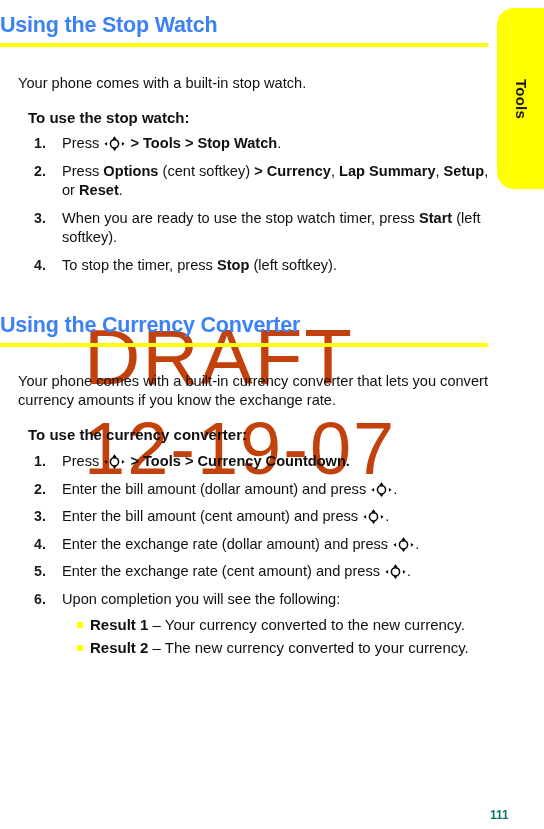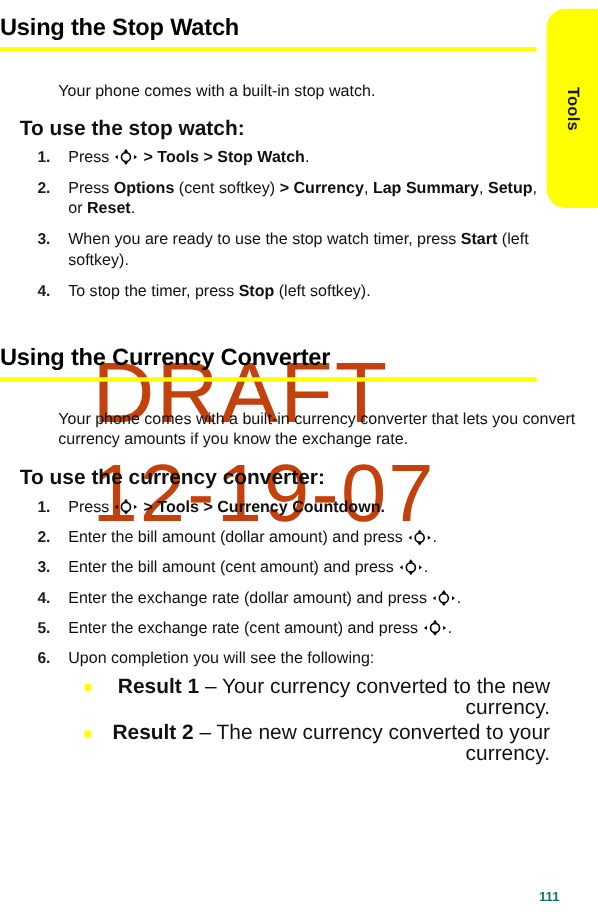--- a/index.html
+++ b/index.html
@@ -77,21 +77,21 @@
     font-weight: bold;
     color: #1a1a1a;
     white-space: nowrap;
     letter-spacing: 0.2px;
   }
 
   
   .section-heading {
     font-size: 21.5px;
     font-weight: bold;
-    color: #000000;
+    color: #3b82f6;
     letter-spacing: -0.2px;
     margin: 0;
     padding: 0 0 0 0;
     line-height: 26px;
   }
   .heading-rule {
     height: 4px;
     background: #ffff00;
     margin-top: 5px;
     width: 488px;
@@ -104,27 +104,26 @@
   .body-text {
     font-size: 14.6px;
     line-height: 19px;
     color: #101010;
     margin: 0;
   }
   .intro {
     position: absolute;
     left: 18px;
     width: 470px;
-    margin-left: 35px;
   }
   .lead-in {
     position: absolute;
-    left: 18px;
-    font-weight: bold;
-    font-size: 19px;
+    left: 28px;
+    font-weight: bold;
+    font-size: 15px;
   }
 
   
   .steps {
     position: absolute;
     left: 0;
     width: 500px;
     margin: 0;
     padding: 0;
     list-style: none;
@@ -152,23 +151,22 @@
   
   .sub-bullets {
     list-style: none;
     margin: 6px 0 0 0;
     padding: 0;
   }
   .sub-bullets li {
     position: relative;
     padding-left: 28px;
     margin-bottom: 4px;
-    font-size: 19px;
+    font-size: 15px;
     line-height: 19px;
-    text-align: right;
   }
   .sub-bullets li .sq {
     position: absolute;
     left: 15px;
     top: 7px;
     width: 6px;
     height: 6px;
     background: #ffff00;
   }
 

